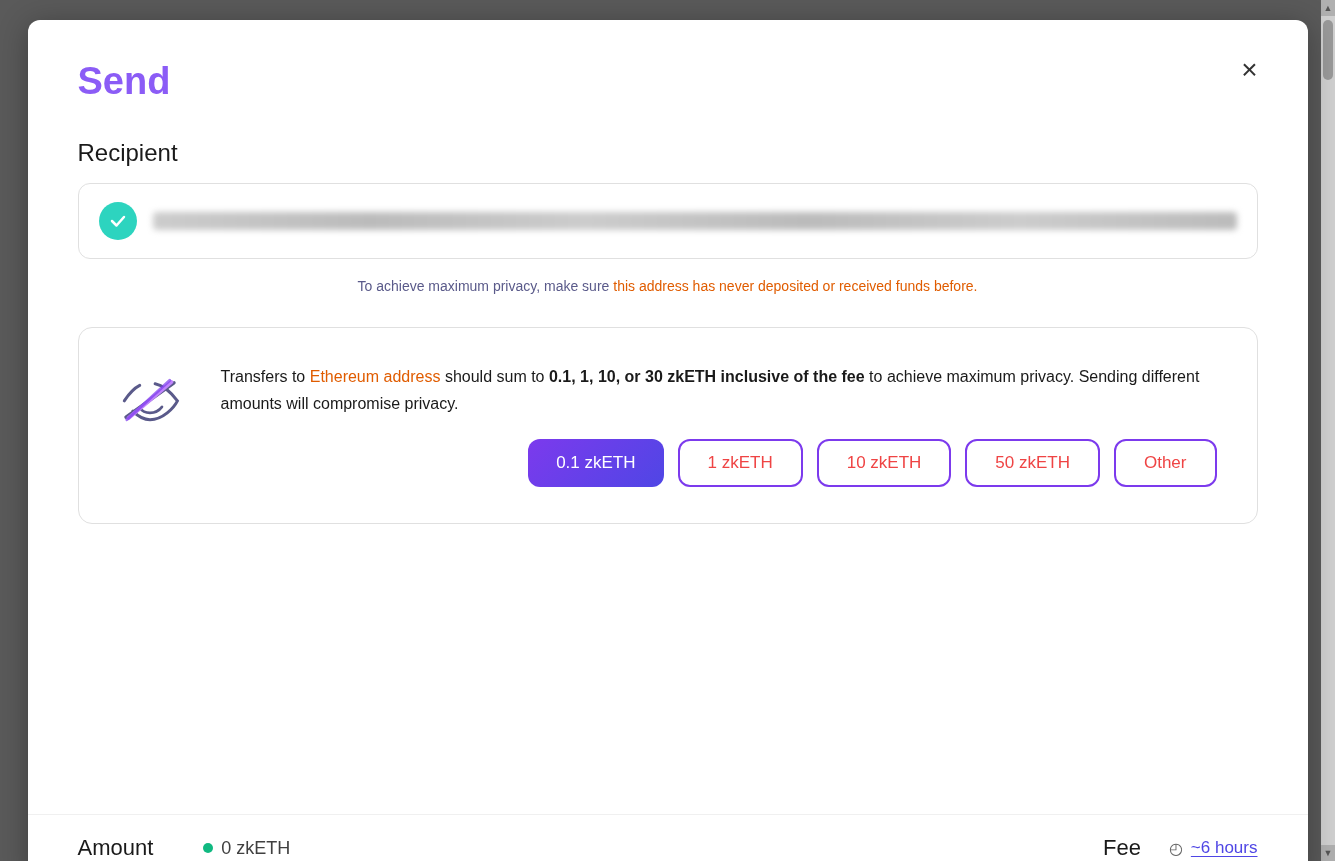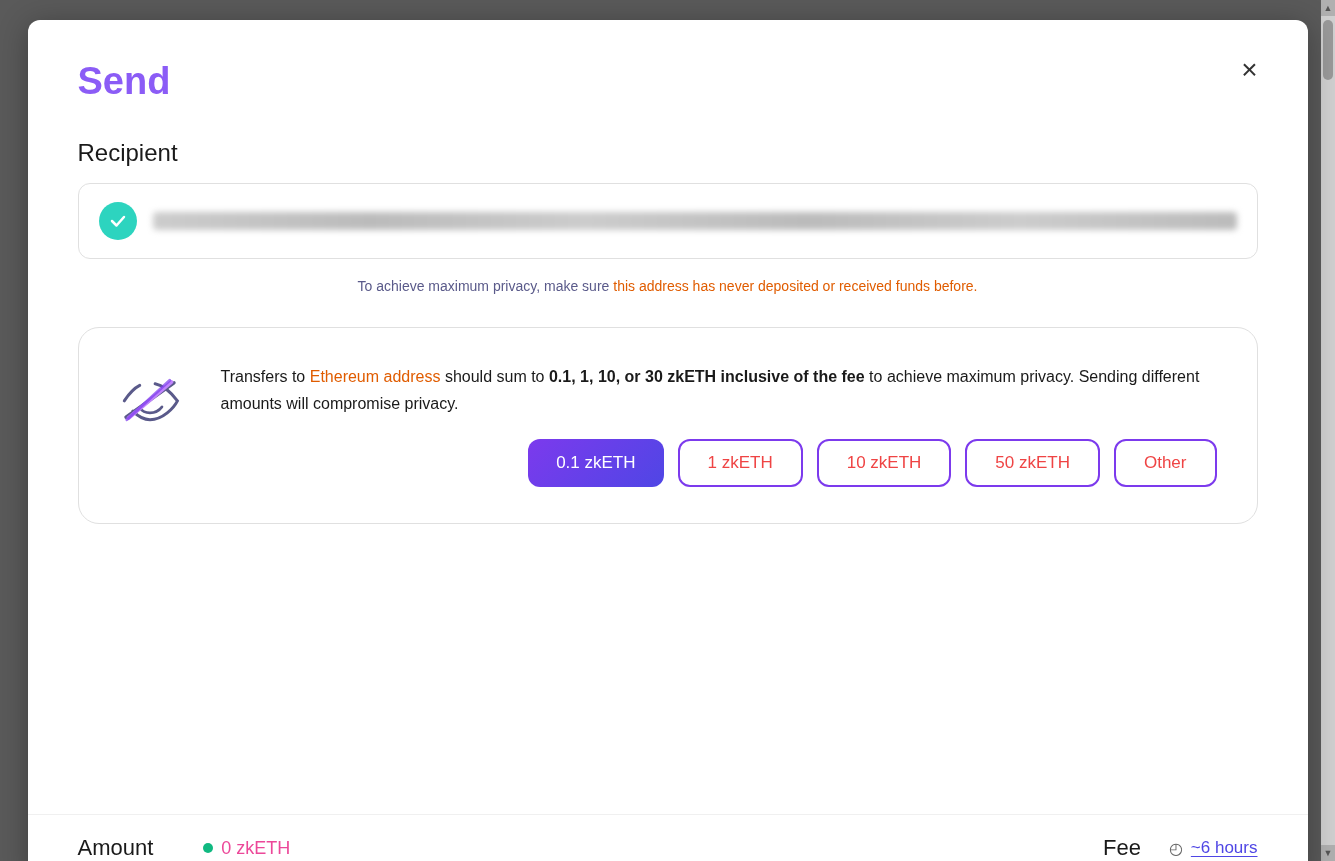--- a/index.html
+++ b/index.html
@@ -120,21 +120,21 @@
       text-align: center;
       margin-bottom: 30px;
       line-height: 1.6;
     }
     .privacy-note .highlight {
       color: #e05c00;
     }
 
     .info-card {
       border: 1.5px solid #e0e0e0;
-      border-radius: 21px;
+      border-radius: 14px;
       padding: 36px 40px 36px 36px;
       display: flex;
       align-items: flex-start;
       gap: 36px;
       margin-bottom: 40px;
     }
 
     .eye-icon-wrapper {
       flex-shrink: 0;
       display: flex;
@@ -219,21 +219,21 @@
     .green-dot {
       width: 10px;
       height: 10px;
       border-radius: 50%;
       background: #10b981;
       flex-shrink: 0;
     }
 
     .amount-value {
       font-size: 18px;
-      color: #ec4899;
+      color: #404040;
     }
 
     .fee-section {
       display: flex;
       align-items: center;
       gap: 28px;
     }
 
     .fee-label {
       font-size: 22px;

